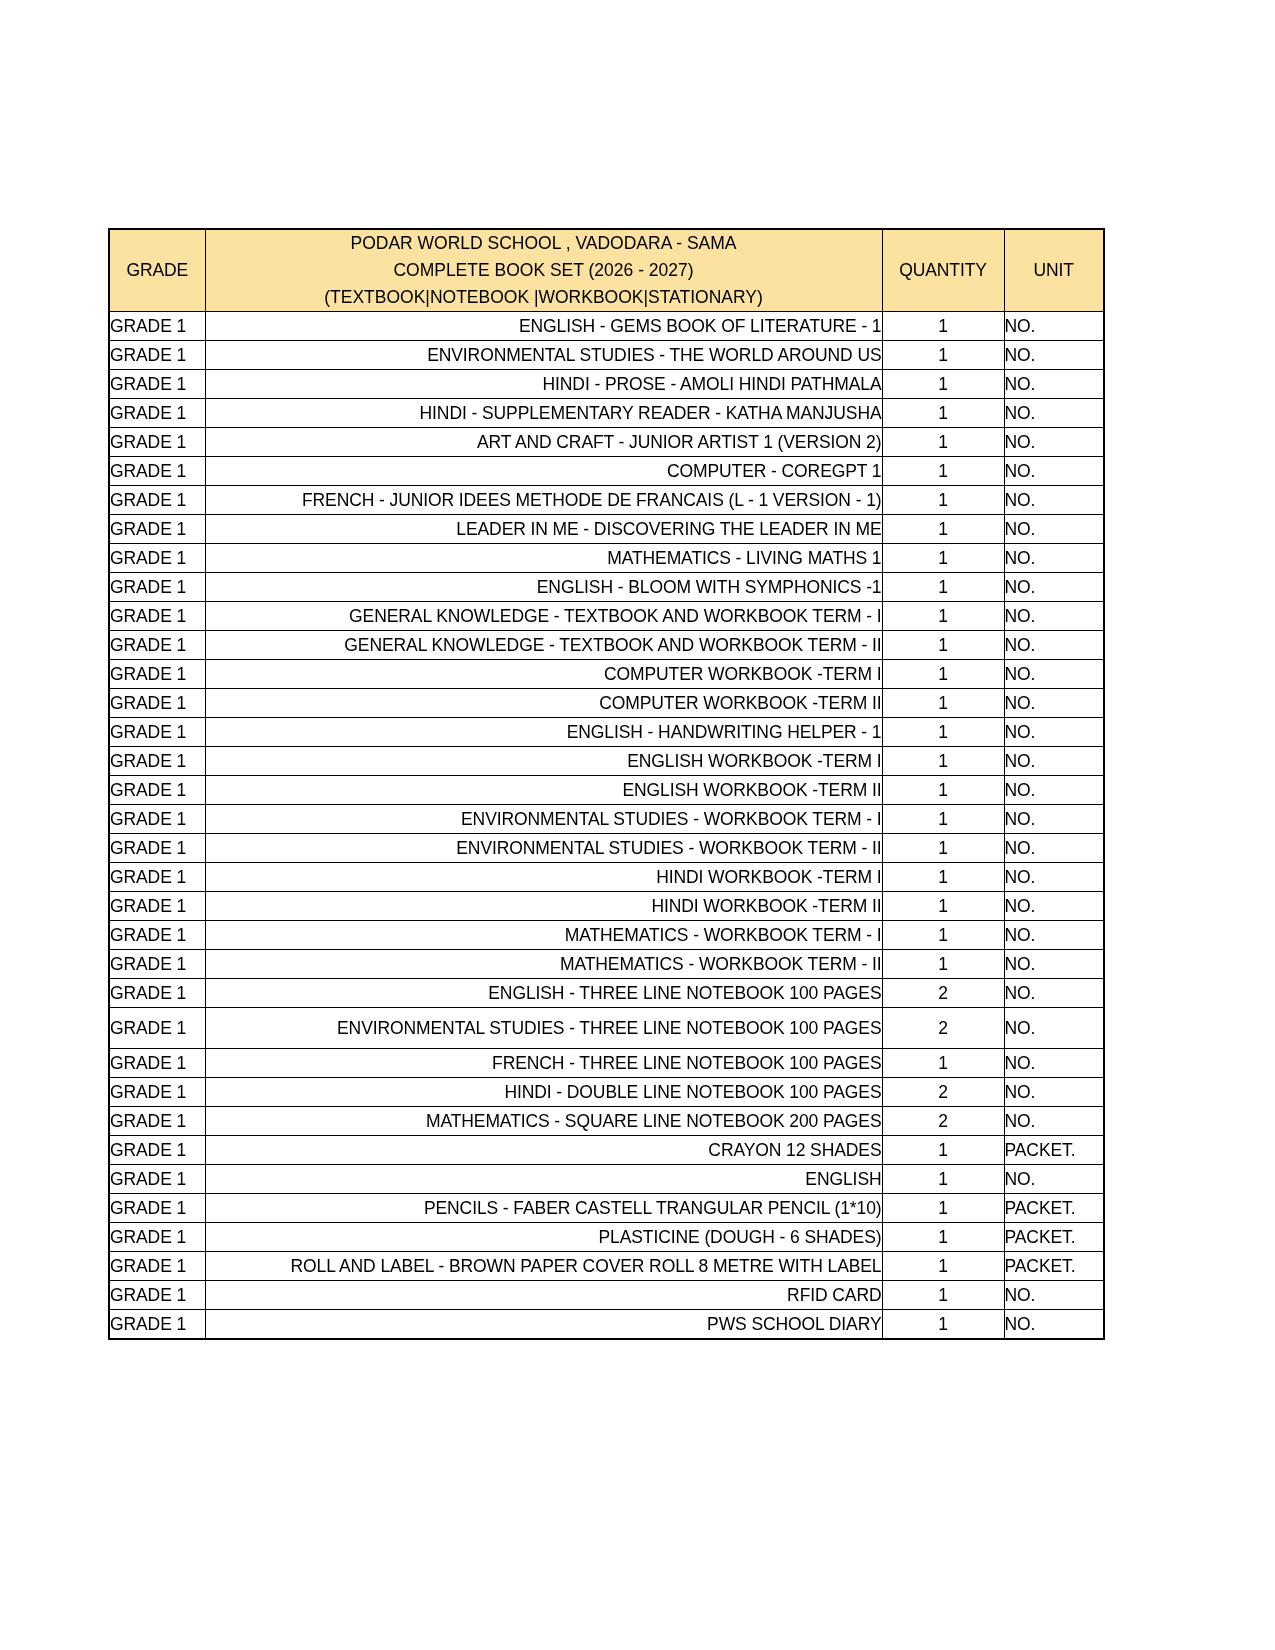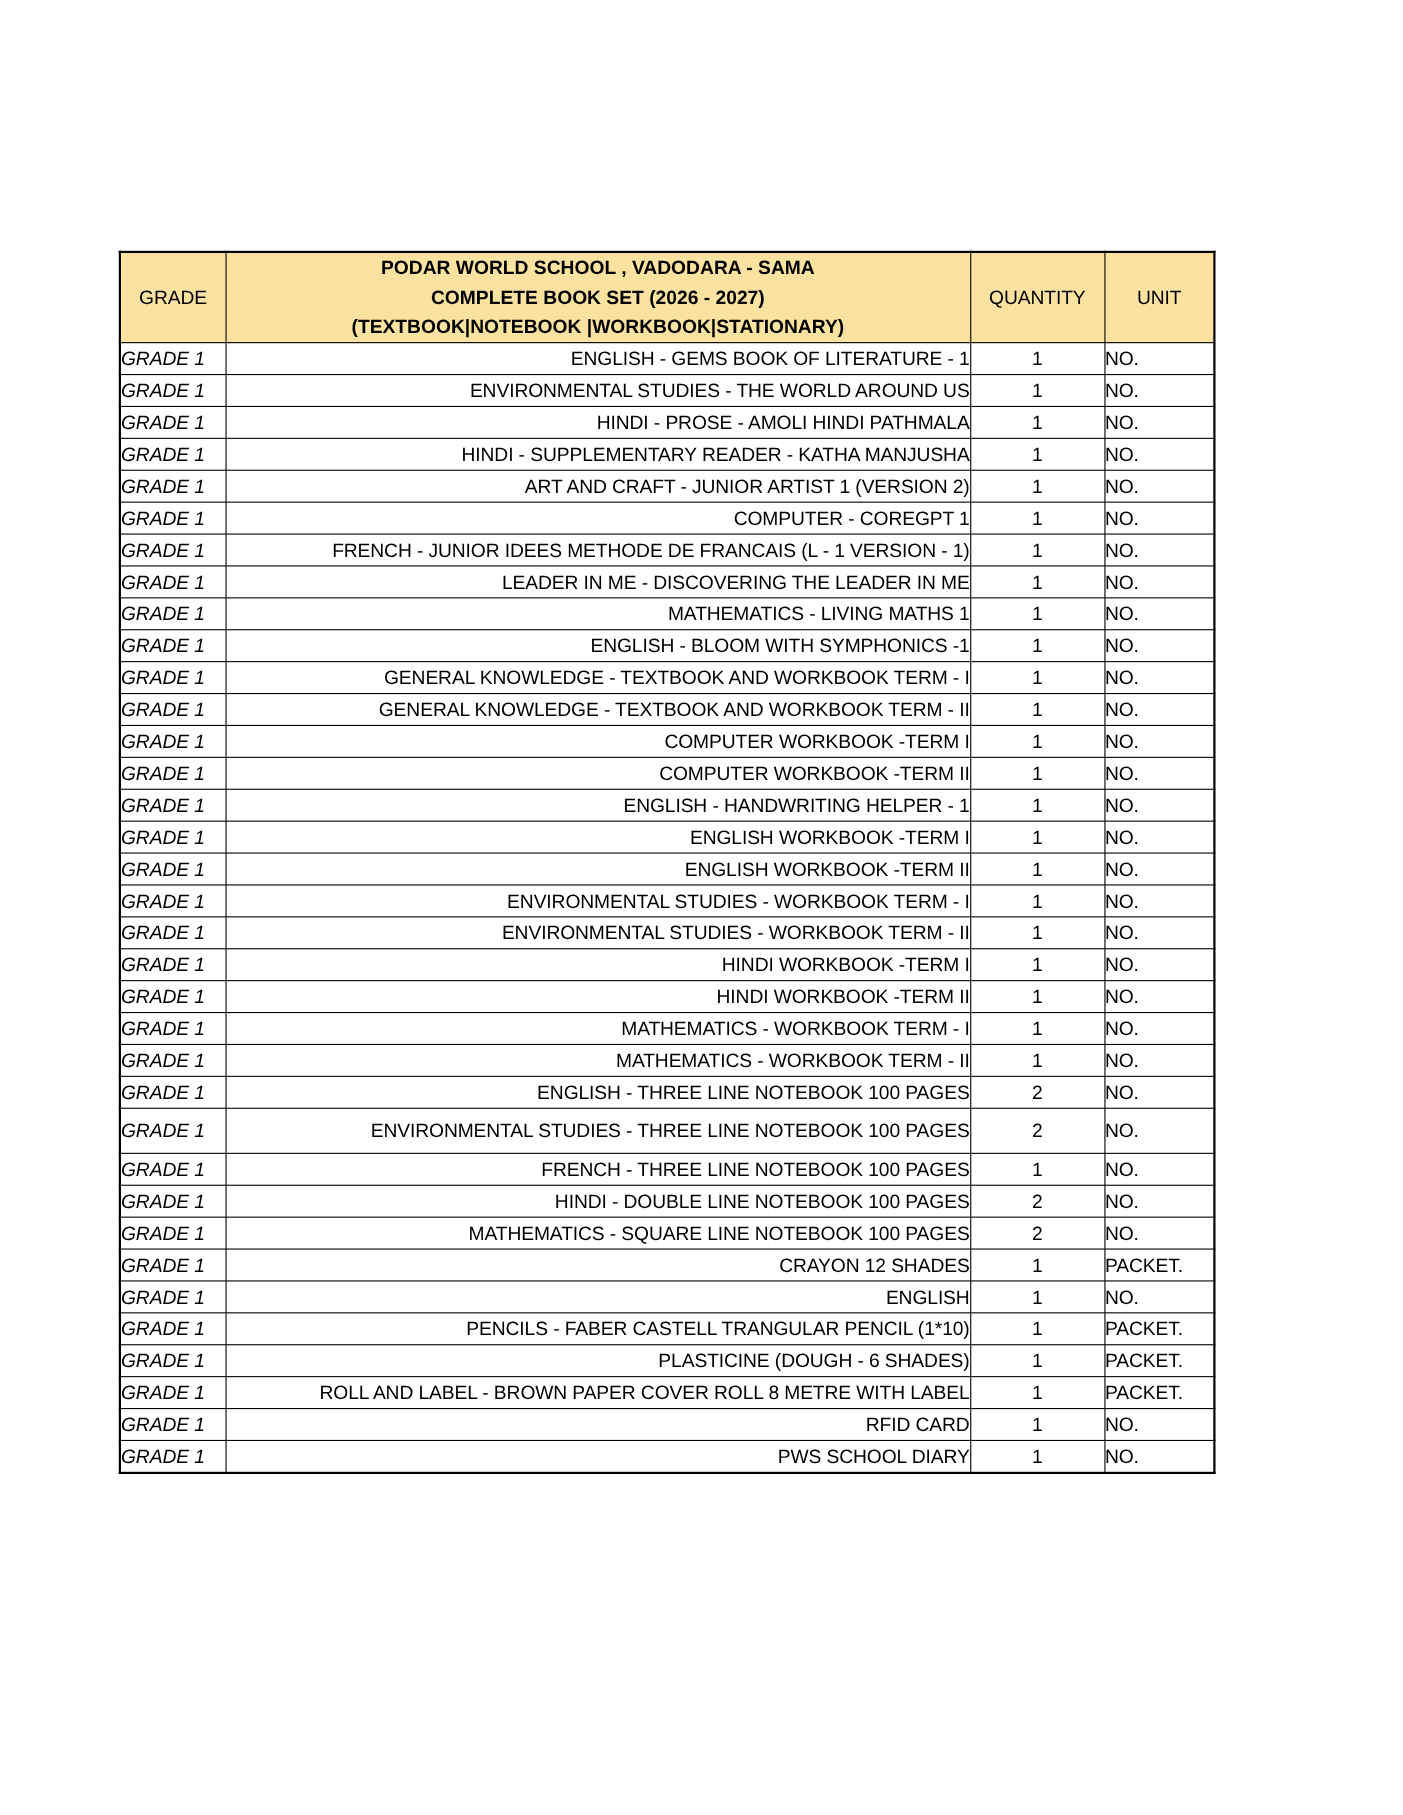--- a/index.html
+++ b/index.html
@@ -51,33 +51,31 @@
     background: #fbe2a0;
     font-weight: bold;
     text-align: center;
     font-size: 18.5px;
     padding: 5px 4px;
     border: 1px solid #000;
   }
   thead th.title-cell {
     line-height: 1.55;
     letter-spacing: 0px;
-    font-weight: bold;
   }
   thead th.title-cell .tline {
     display: block;
     white-space: nowrap;
   }
   tbody td {
     height: 28px;
   }
   td.grade {
     text-align: left;
     padding-left: 8px;
-    font-style: italic;
   }
   td.desc {
     text-align: right;
     padding-left: 6px;
     white-space: nowrap;
   }
   td.qty {
     text-align: center;
   }
   td.unit {
@@ -268,21 +266,21 @@
             <td class="unit">NO.</td>
           </tr>
           <tr>
             <td class="grade">GRADE 1</td>
             <td class="desc">HINDI - DOUBLE LINE NOTEBOOK 100 PAGES</td>
             <td class="qty">2</td>
             <td class="unit">NO.</td>
           </tr>
           <tr>
             <td class="grade">GRADE 1</td>
-            <td class="desc">MATHEMATICS - SQUARE LINE NOTEBOOK 100 PAGES</td>
+            <td class="desc">MATHEMATICS - SQUARE LINE NOTEBOOK 200 PAGES</td>
             <td class="qty">2</td>
             <td class="unit">NO.</td>
           </tr>
           <tr>
             <td class="grade">GRADE 1</td>
             <td class="desc">CRAYON 12 SHADES</td>
             <td class="qty">1</td>
             <td class="unit">PACKET.</td>
           </tr>
           <tr>

